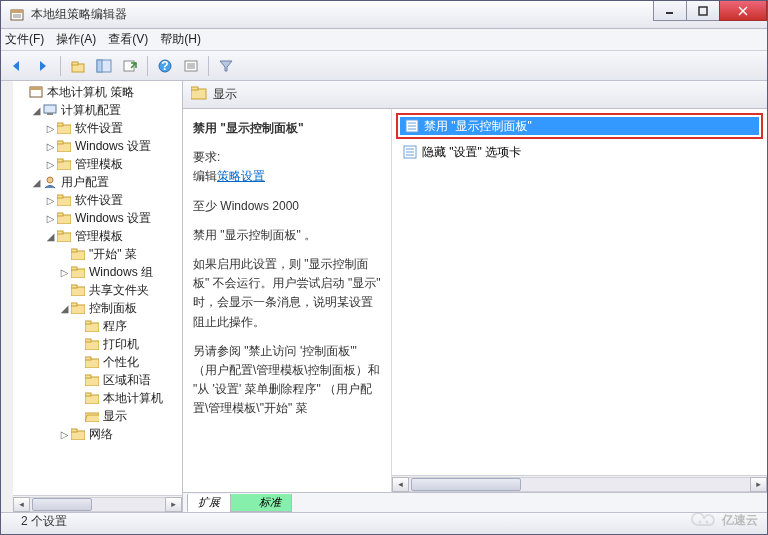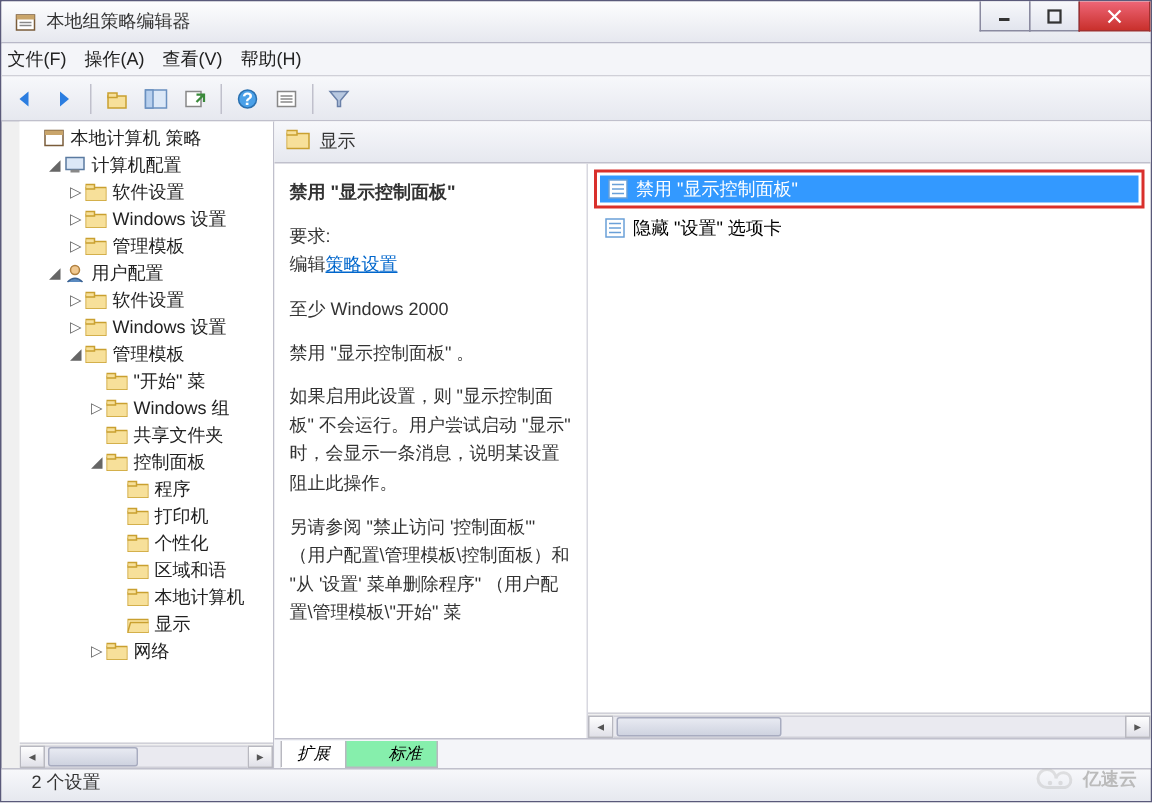--- a/index.html
+++ b/index.html
@@ -39,21 +39,21 @@
 .highlight-box { border: 2px solid #d9302c; padding: 2px; margin: 4px; }
 .list-item { height: 18px; display: flex; align-items: center; padding: 0 4px; gap: 4px; }
 .list-item.selected { background: #3399ff; color: #fff; }
 .list-item .licon { width:16px; height:16px; display:flex; align-items:center; justify-content:center;}
 .list-scroll-h { height:17px; }
 .tabs { height: 20px; border-top: 1px solid #c0c0cc; display: flex; align-items: flex-end; padding-left: 4px; background:#f4f5f9;}
 .tab { padding: 1px 10px; border: 1px solid #b8b8c0; border-top: none; background: #fff; margin-right: -1px; font-size: 11px; position: relative; font-style: italic; }
 .tab.active { background: #fff; border-bottom-color: #fff; }
 .tab.inactive { background: #86efac; padding-left: 28px; }
 .statusbar { height: 22px; background: linear-gradient(#f7f8fb,#e6e8ef); border-top: 1px solid #c0c0cc; display: flex; align-items: flex-start; padding: 0 20px; color: #333; }
-.watermark { position: absolute; right: 10px; bottom: 6px; color: #bbb; font-size: 14px; display:flex; align-items:flex-start; gap:4px; font-weight:bold;}
+.watermark { position: absolute; right: 10px; bottom: 6px; color: #bbb; font-size: 14px; display:flex; align-items:center; gap:4px; font-weight:bold;}
 .watermark svg { opacity:0.4; }
 </style>
 </head>
 <body>
 
 <div class="window">
   <div class="titlebar">
     <span class="appicon">
       <svg width="14" height="14" viewBox="0 0 14 14">
           <rect x="1" y="2" width="12" height="10" fill="#fff" stroke="#7a5c3a"></rect>

